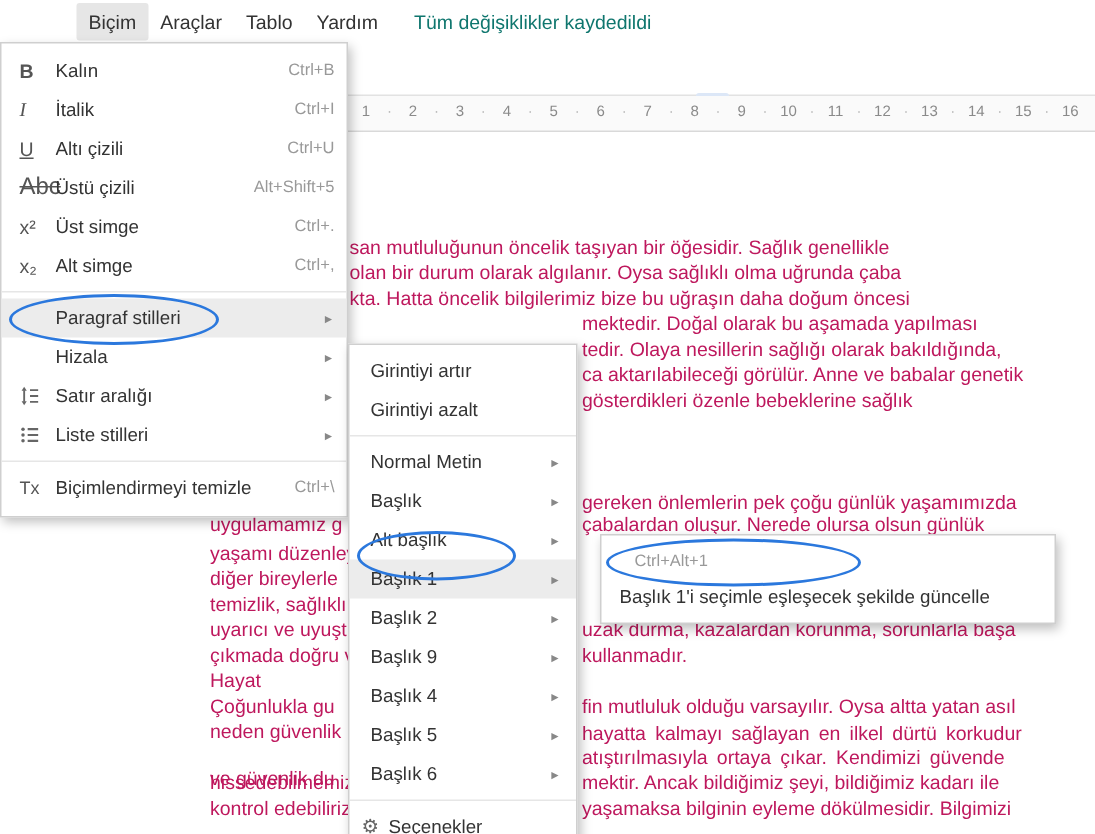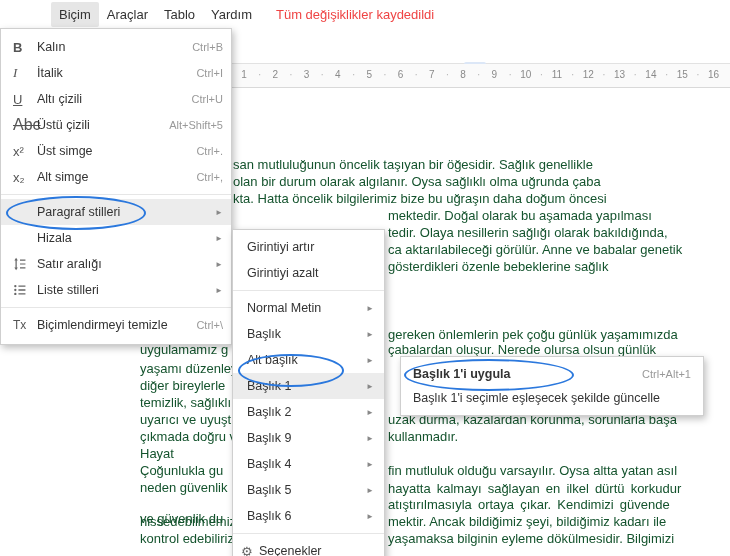--- a/index.html
+++ b/index.html
@@ -2,29 +2,29 @@
 <html><head>
 <meta charset="utf-8">
 <style>
   html,body{margin:0;padding:0;}
   body{width:730px;height:556px;overflow:hidden;position:relative;background:#fff;
        font-family:"Liberation Sans","DejaVu Sans",sans-serif;-webkit-font-smoothing:antialiased;}
   #app{position:absolute;inset:0;}
 
   
   .doc{position:absolute;inset:0;z-index:1;}
-  .frag{position:absolute;font-size:13px;line-height:14px;color:#14532d;white-space:nowrap;}
+  .frag{position:absolute;font-size:13px;line-height:14px;color:#be185d;white-space:nowrap;}
   .frag.w2{word-spacing:2.5px;}
 
   
   .menubar{position:absolute;left:0;top:0;width:730px;height:28px;background:#fff;z-index:6;
            display:flex;align-items:center;font-size:13px;color:#333;padding-left:4px;box-sizing:border-box;margin-left:47px;}
   .mitem{padding:5px 8px;border-radius:2px;white-space:nowrap;cursor:default;}
   .mitem.active{background:#e6e6e6;}
-  .status{color:#ef4444;margin-left:16px;white-space:nowrap;}
+  .status{color:#0f766e;margin-left:16px;white-space:nowrap;}
 
   
   .toolbar{position:absolute;left:0;top:28px;width:730px;height:36px;background:#fff;
            border-bottom:1px solid #e2e2e2;z-index:2;box-sizing:border-box;}
   .tbtn{position:absolute;top:34px;height:24px;display:flex;align-items:center;justify-content:center;
         gap:1px;border-radius:2px;}
   .tbtn.active{background:#dce7f7;}
   .tbtn svg{display:block;}
   .dd{font-size:8px;color:#666;line-height:8px;}
   .tsep{position:absolute;top:36px;width:1px;height:20px;background:#ddd;}
@@ -410,21 +410,20 @@
     </div>
     <div class="sepline"></div>
     <div class="srow">
       <span class="gear">⚙</span>
       <span class="lbl">Seçenekler</span>
     </div>
   </div>
 
   <div class="panel pop">
     <div class="prow">
-      <span class="lbl bold">Başlık 1'i uygula</span>
       <span class="sc">Ctrl+Alt+1</span>
     </div>
     <div class="prow">
       <span class="lbl">Başlık 1'i seçimle eşleşecek şekilde güncelle</span>
     </div>
   </div>
 
   <div class="ellipse e1"></div>
   <div class="ellipse e2"></div>
   <div class="ellipse e3"></div>

